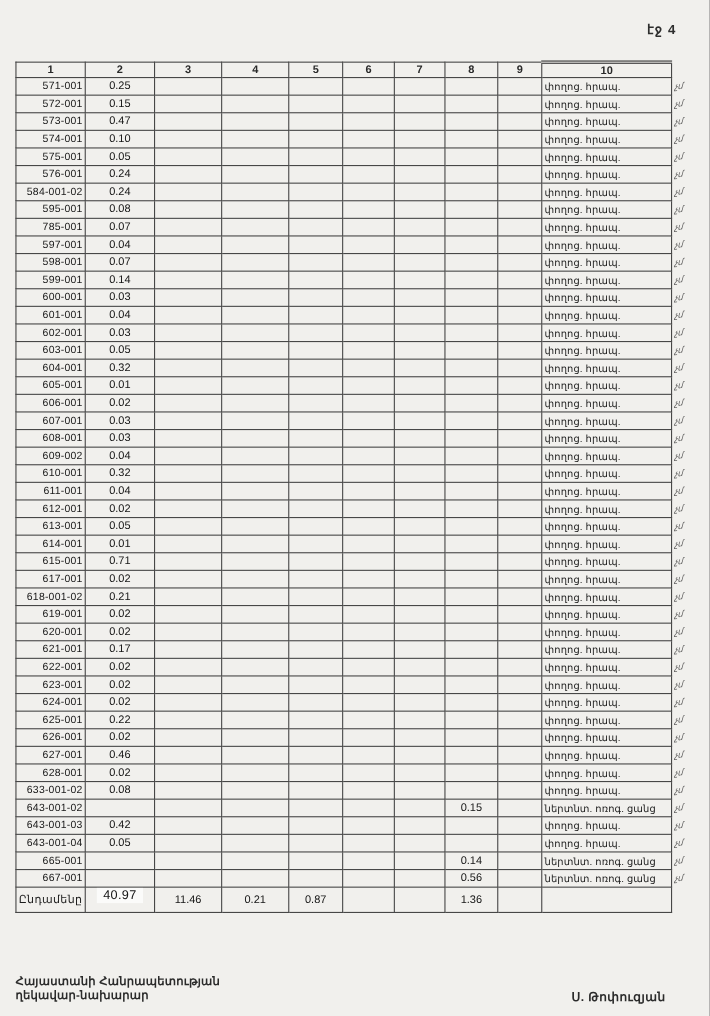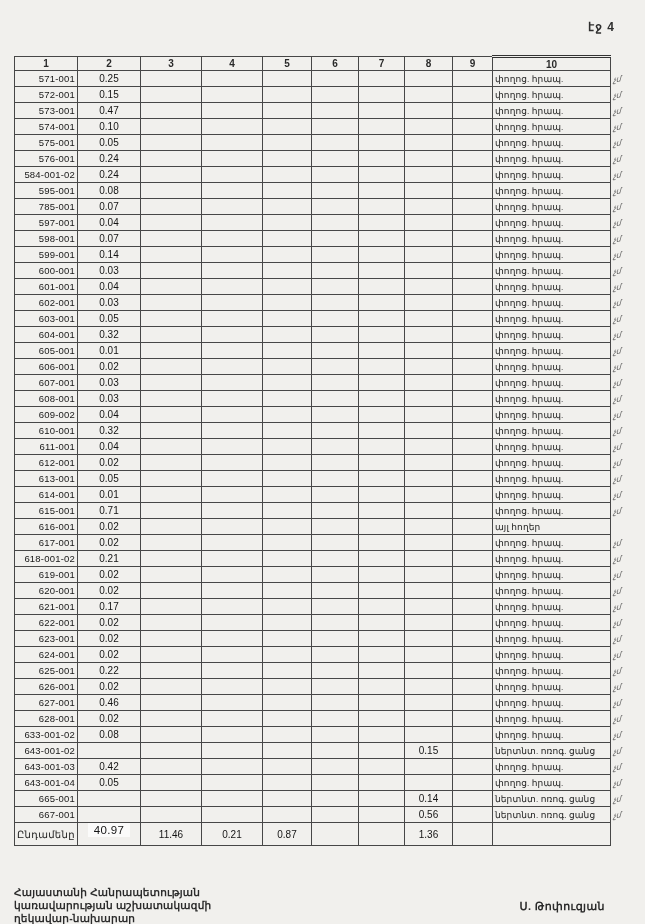--- a/index.html
+++ b/index.html
@@ -23,21 +23,21 @@
     padding:0 2px;height:15px;overflow:hidden;white-space:nowrap;
     font-weight:normal;
   }
   .sheet-table thead th{
     height:12px;font-size:10px;font-weight:bold;text-align:center;color:#2a2a2a;
   }
   .sheet-table thead th.col10{border-top:3px double #333;text-align:center;}
   .cell-code{text-align:right;font-size:9.5px;letter-spacing:.2px;padding-left:3px;color:#181818;}
   .cell-num{text-align:center;font-size:10px;color:#141414;}
   .cell-empty{background:transparent;}
-  .cell-use{font-size:9px;padding-left:4px;letter-spacing:.1px;color:#1c1c1c;font-family:Liberation Serif, serif;}
+  .cell-use{font-size:9px;padding-left:4px;letter-spacing:.1px;color:#1c1c1c;}
   .mark-cell{border:none !important;background:transparent;padding-left:6px;}
   .mark{
     display:inline-block;font-size:8px;color:#4a4a4a;font-style:italic;
     transform:rotate(-6deg) skewX(-8deg);letter-spacing:-.5px;opacity:.85;
   }
   .total-row td{height:22px;}
   .total-label{font-size:10px;padding-left:3px;letter-spacing:.3px;}
   .raised{
     display:inline-block;background:#fbfbfa;padding:1px 6px;
     transform:translateY(-4px);font-size:11.5px;letter-spacing:.3px;
@@ -447,33 +447,20 @@
           <td class="cell-empty"></td>
           <td class="cell-empty"></td>
           <td class="cell-empty"></td>
           <td class="cell-empty"></td>
           <td class="cell-num"></td>
           <td class="cell-empty"></td>
           <td class="cell-use">փողոց. հրապ.</td>
           <td class="mark-cell"><span class="mark">չմ</span></td>
         </tr>
         <tr>
-          <td class="cell-code">616-001</td>
-          <td class="cell-num">0.02</td>
-          <td class="cell-empty"></td>
-          <td class="cell-empty"></td>
-          <td class="cell-empty"></td>
-          <td class="cell-empty"></td>
-          <td class="cell-empty"></td>
-          <td class="cell-num"></td>
-          <td class="cell-empty"></td>
-          <td class="cell-use">այլ հողեր</td>
-          <td class="mark-cell"></td>
-        </tr>
-        <tr>
           <td class="cell-code">617-001</td>
           <td class="cell-num">0.02</td>
           <td class="cell-empty"></td>
           <td class="cell-empty"></td>
           <td class="cell-empty"></td>
           <td class="cell-empty"></td>
           <td class="cell-empty"></td>
           <td class="cell-num"></td>
           <td class="cell-empty"></td>
           <td class="cell-use">փողոց. հրապ.</td>
@@ -713,19 +700,18 @@
           <td class="cell-num">1.36</td>
           <td class="cell-num"></td>
           <td class="cell-num"></td>
           <td class="mark-cell"></td>
         </tr>
     </tfoot>
   </table>
 
   <div class="footer">
     <div>Հայաստանի Հանրապետության</div>
-    <div>կառավարության աշխատակազմի</div>
     <div>ղեկավար-նախարար</div>
   </div>
 
   <div class="signature">Ս. Թոփուզյան</div>
 
 </div>
 
 </body></html>

